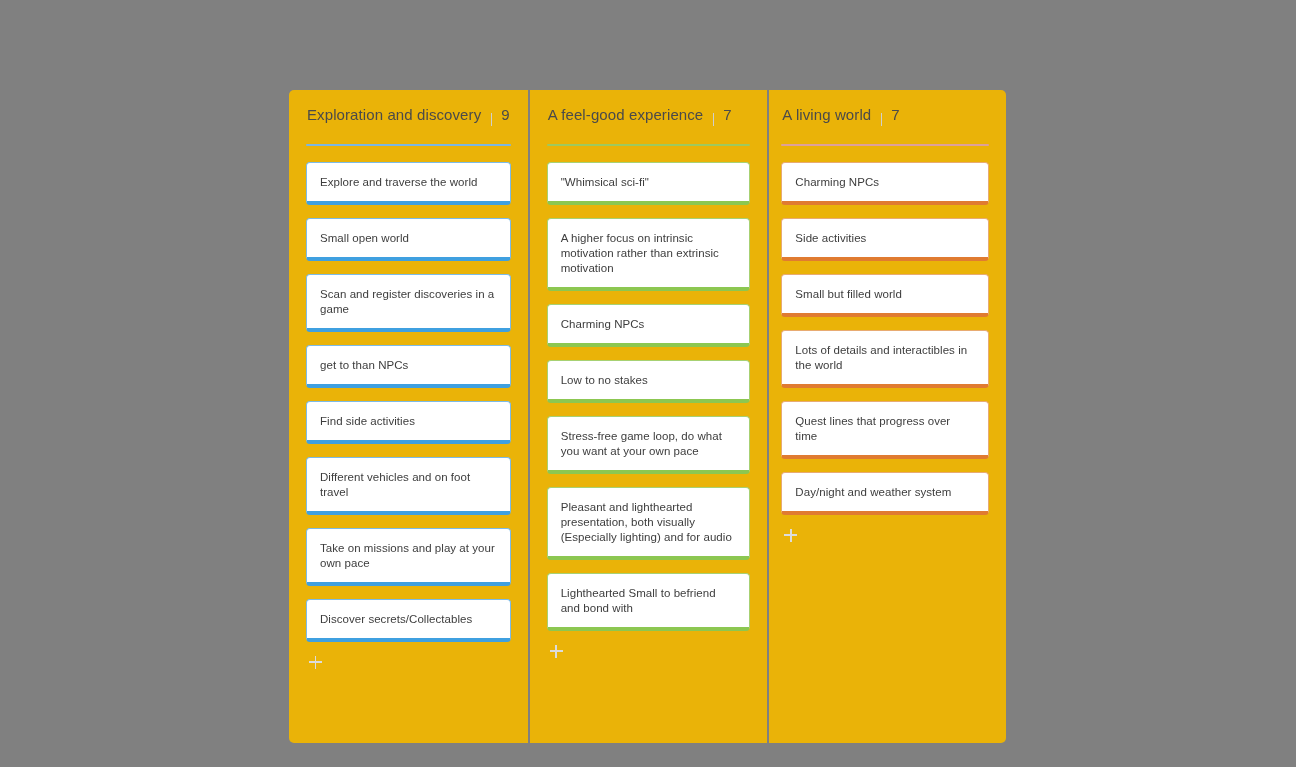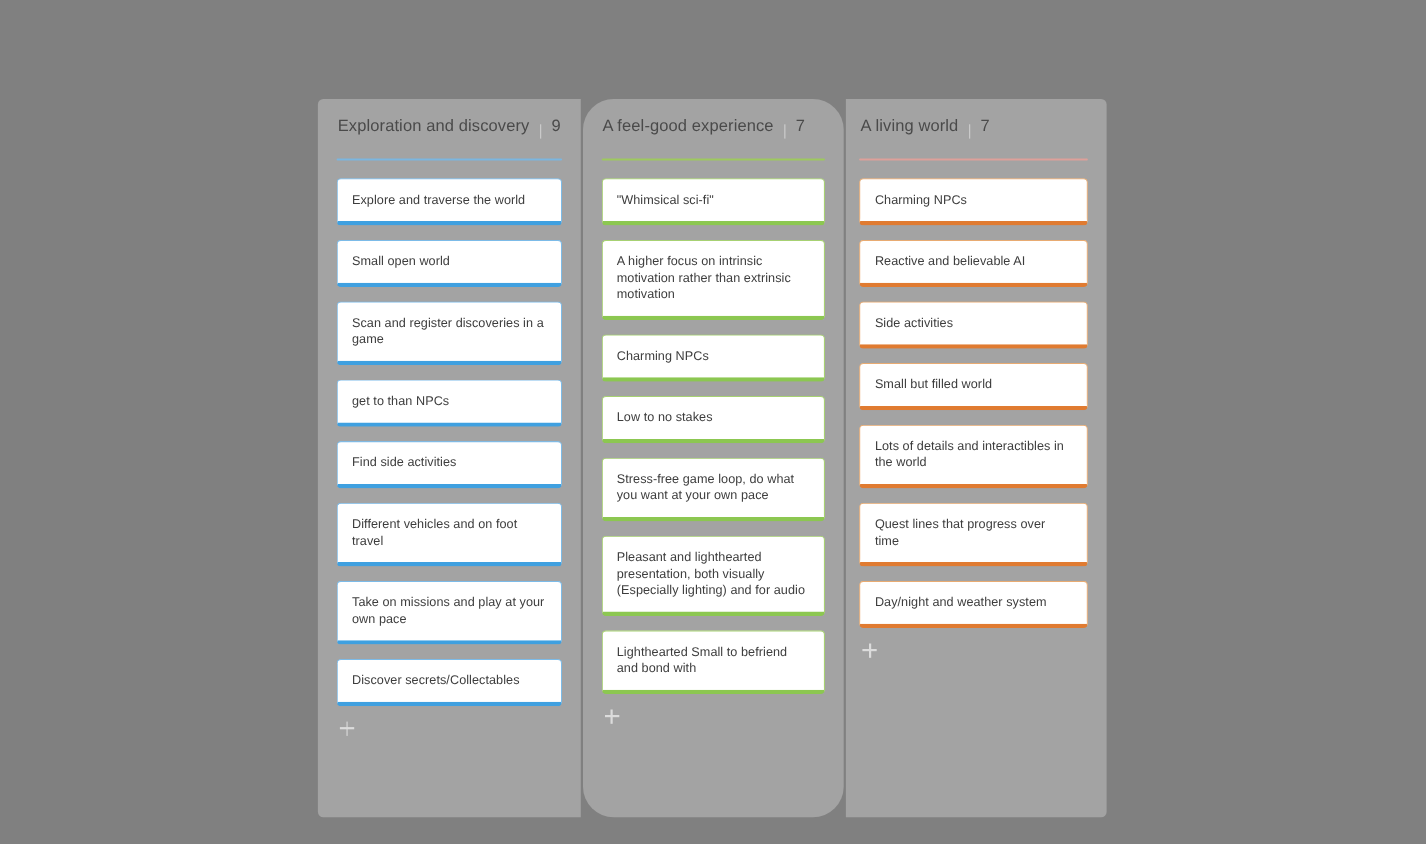--- a/index.html
+++ b/index.html
@@ -17,21 +17,21 @@
   #board {
     position: absolute;
     left: 289px;
     top: 90px;
     width: 717px;
     display: flex;
     align-items: flex-start;
   }
 
   .column {
-    background: #a3a3a3;
+    background: #eab308;
     border-radius: 5px;
     box-sizing: border-box;
     padding: 16px 17px 14px 17px;
     min-height: 580px;
     position: relative;
   }
   .column.col-0 { width: 240px; border-radius: 5px 0 0 5px; }
   .column.col-1 { width: 239px; margin-left: 2px; border-radius: 0; }
   .column.col-2 { width: 238px; margin-left: 2px; border-radius: 0 5px 5px 0; }
 
@@ -157,21 +157,21 @@
         </div>
         <div class="card">
           <span class="card-text">Take on missions and play at your own pace</span>
         </div>
         <div class="card">
           <span class="card-text">Discover secrets/Collectables</span>
         </div>
       </div>
       <div class="add-card"></div>
     </div>
-    <div class="column col-1" style="height: 653px; border-radius: 28px;">
+    <div class="column col-1" style="height: 653px;">
       <div class="col-header">
         <span class="col-title">A feel-good experience</span>
         <span class="col-divider"></span>
         <span class="col-count">7</span>
       </div>
       <div class="col-rule"></div>
       <div class="cards">
         <div class="card">
           <span class="card-text">"Whimsical sci-fi"</span>
         </div>
@@ -201,23 +201,20 @@
         <span class="col-title">A living world</span>
         <span class="col-divider"></span>
         <span class="col-count">7</span>
       </div>
       <div class="col-rule"></div>
       <div class="cards">
         <div class="card">
           <span class="card-text">Charming NPCs</span>
         </div>
         <div class="card">
-          <span class="card-text">Reactive and believable AI</span>
-        </div>
-        <div class="card">
           <span class="card-text">Side activities</span>
         </div>
         <div class="card">
           <span class="card-text">Small but filled world</span>
         </div>
         <div class="card">
           <span class="card-text">Lots of details and interactibles in the world</span>
         </div>
         <div class="card">
           <span class="card-text">Quest lines that progress over time</span>

